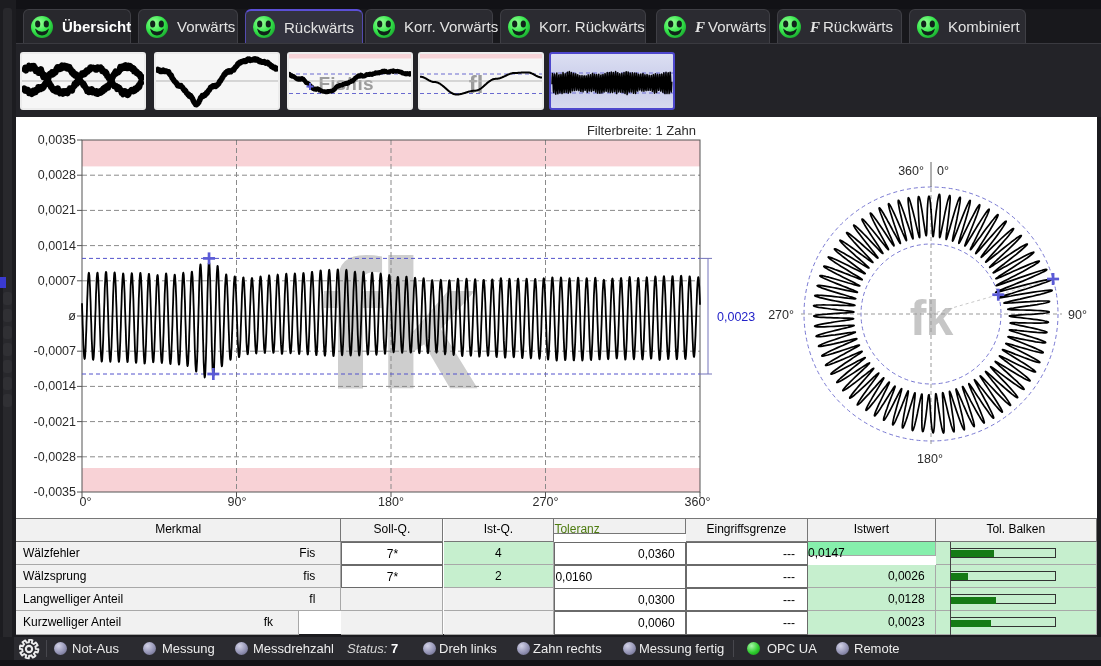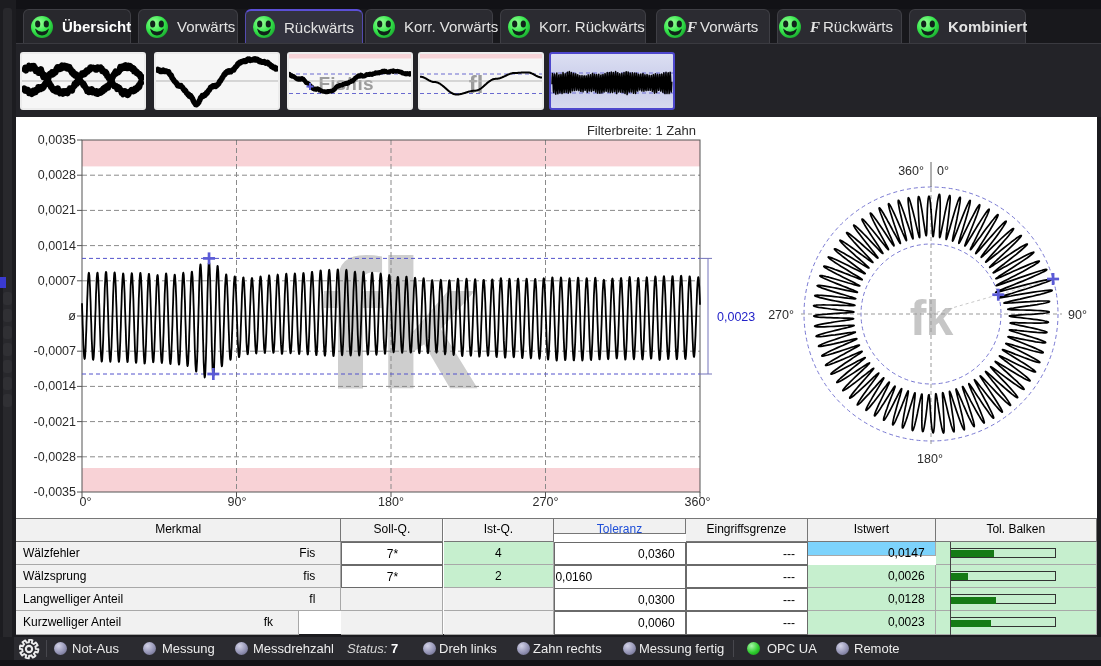--- a/index.html
+++ b/index.html
@@ -95,21 +95,21 @@
 <stop offset="0%" stop-color="#9dff9b"></stop>
           <stop offset="55%" stop-color="#38e84e"></stop>
           <stop offset="100%" stop-color="#17a62c"></stop>
 </radialGradient>
       </defs>
 <circle cx="12" cy="12" r="11" fill="url(#g24)"></circle>
 <ellipse cx="7.7" cy="9.0" rx="2.6" ry="3.6" fill="#10231a"></ellipse>
 <ellipse cx="16.3" cy="9.0" rx="2.6" ry="3.6" fill="#10231a"></ellipse>
 <path d="M 5 13.5 Q 12 20 19 13.5 Q 17.5 20.5 12 20.5 Q 6.5 20.5 5 13.5 Z" fill="#10231a"></path>
 </svg>
-    <span style="margin-left:0;font-size:15px;color:#e3e3e3;font-weight:normal;white-space:nowrap"><span style="font-family:'Liberation Serif',serif;font-style:italic;font-weight:bold">F</span> Vorwärts</span>
+    <span style="margin-left:8px;font-size:15px;color:#e3e3e3;font-weight:normal;white-space:nowrap"><span style="font-family:'Liberation Serif',serif;font-style:italic;font-weight:bold">F</span> Vorwärts</span>
   </div>
 <div style="position:absolute;left:777px;top:9px;width:125px;height:34px;background:#2b2b31;border:1px solid #3f3f45;border-bottom:none;border-radius:6px 6px 0 0;box-sizing:border-box;display:flex;align-items:center;padding-left:0;">
     <svg width="24" height="24" viewBox="0 0 24 24" style="flex:none">
 <defs>
         <radialGradient id="g24" cx="38%" cy="32%" r="75%">
 <stop offset="0%" stop-color="#9dff9b"></stop>
           <stop offset="55%" stop-color="#38e84e"></stop>
           <stop offset="100%" stop-color="#17a62c"></stop>
 </radialGradient>
       </defs>
@@ -127,21 +127,21 @@
 <stop offset="0%" stop-color="#9dff9b"></stop>
           <stop offset="55%" stop-color="#38e84e"></stop>
           <stop offset="100%" stop-color="#17a62c"></stop>
 </radialGradient>
       </defs>
 <circle cx="12" cy="12" r="11" fill="url(#g24)"></circle>
 <ellipse cx="7.7" cy="9.0" rx="2.6" ry="3.6" fill="#10231a"></ellipse>
 <ellipse cx="16.3" cy="9.0" rx="2.6" ry="3.6" fill="#10231a"></ellipse>
 <path d="M 5 13.5 Q 12 20 19 13.5 Q 17.5 20.5 12 20.5 Q 6.5 20.5 5 13.5 Z" fill="#10231a"></path>
 </svg>
-    <span style="margin-left:8px;font-size:15px;color:#e3e3e3;font-weight:bold;white-space:nowrap">Kombiniert</span>
+    <span style="margin-left:8px;font-size:15px;color:#e3e3e3;font-weight:normal;white-space:nowrap">Kombiniert</span>
   </div>
 <div style="position:absolute;left:0;top:43px;width:1101px;height:1px;background:#3a3a40"></div>
 <div style="position:absolute;left:14px;top:44px;width:1087px;height:73px;background:#232328"></div>
 <div style="position:absolute;left:20px;top:52px;width:126px;height:58px;border:2px solid #ececec;border-radius:3px;background:#f6f6f6;box-sizing:border-box"><svg width="122" height="54">
       <line x1="0" y1="27" x2="122" y2="27" stroke="#b5b5b5" stroke-width="1"></line>
       <polyline points="2.0,35.9 2.4,34.4 2.8,36.3 3.2,36.8 3.6,36.9 4.0,35.5 4.4,36.0 4.8,36.9 5.2,36.9 5.6,37.5 5.9,35.8 6.3,37.0 6.7,36.6 7.1,39.2 7.5,38.0 7.9,39.1 8.3,38.0 8.7,38.4 9.1,37.6 9.5,38.5 9.9,40.1 10.3,37.7 10.7,37.8 11.1,39.3 11.5,36.4 11.9,36.3 12.3,38.0 12.7,38.6 13.1,35.9 13.4,38.0 13.8,38.1 14.2,35.6 14.6,36.9 15.0,35.9 15.4,35.4 15.8,36.3 16.2,32.9 16.6,33.3 17.0,34.7 17.4,33.5 17.8,33.4 18.2,34.6 18.6,35.2 19.0,33.1 19.4,33.7 19.8,33.0 20.2,33.3 20.5,33.8 20.9,34.2 21.3,31.8 21.7,33.2 22.1,32.3 22.5,30.5 22.9,29.8 23.3,29.7 23.7,28.7 24.1,30.4 24.5,28.8 24.9,26.5 25.3,26.2 25.7,25.4 26.1,23.2 26.5,24.6 26.9,22.3 27.3,20.7 27.7,19.9 28.0,20.0 28.4,19.9 28.8,20.6 29.2,20.3 29.6,19.3 30.0,18.2 30.4,20.7 30.8,19.1 31.2,18.5 31.6,20.1 32.0,17.5 32.4,17.5 32.8,18.3 33.2,17.9 33.6,18.5 34.0,16.3 34.4,14.7 34.8,16.0 35.2,13.7 35.5,13.0 35.9,13.6 36.3,13.4 36.7,15.4 37.1,13.1 37.5,15.3 37.9,15.0 38.3,13.2 38.7,12.6 39.1,14.8 39.5,12.1 39.9,11.4 40.3,11.5 40.7,12.4 41.1,12.2 41.5,12.7 41.9,13.6 42.3,11.6 42.6,11.6 43.0,13.6 43.4,11.9 43.8,13.5 44.2,12.1 44.6,12.5 45.0,12.4 45.4,14.6 45.8,13.0 46.2,12.9 46.6,13.3 47.0,13.6 47.4,12.9 47.8,13.8 48.2,15.6 48.6,16.5 49.0,15.5 49.4,17.3 49.8,18.8 50.1,18.4 50.5,18.3 50.9,17.5 51.3,20.4 51.7,20.7 52.1,18.9 52.5,19.6 52.9,21.8 53.3,21.1 53.7,20.6 54.1,20.2 54.5,20.3 54.9,21.9 55.3,22.8 55.7,24.0 56.1,24.0 56.5,23.5 56.9,25.5 57.3,24.7 57.6,27.1 58.0,27.9 58.4,26.4 58.8,27.9 59.2,27.6 59.6,28.3 60.0,28.6 60.4,29.2 60.8,29.2 61.2,31.2 61.6,29.7 62.0,31.7 62.4,31.0 62.8,32.7 63.2,32.8 63.6,33.7 64.0,34.8 64.4,34.3 64.7,34.9 65.1,37.2 65.5,36.1 65.9,35.6 66.3,37.7 66.7,38.2 67.1,38.0 67.5,37.5 67.9,35.5 68.3,37.8 68.7,36.7 69.1,37.5 69.5,36.3 69.9,35.1 70.3,38.4 70.7,36.1 71.1,38.1 71.5,37.4 71.9,37.2 72.2,37.1 72.6,38.6 73.0,37.5 73.4,38.4 73.8,39.3 74.2,37.0 74.6,37.0 75.0,38.0 75.4,39.1 75.8,40.0 76.2,37.8 76.6,38.9 77.0,38.2 77.4,37.7 77.8,37.8 78.2,39.0 78.6,36.7 79.0,38.7 79.4,38.3 79.7,37.6 80.1,36.1 80.5,35.4 80.9,37.3 81.3,34.5 81.7,35.3 82.1,34.7 82.5,33.7 82.9,35.8 83.3,33.2 83.7,34.3 84.1,34.5 84.5,33.7 84.9,32.0 85.3,33.7 85.7,31.8 86.1,33.8 86.5,30.9 86.8,32.1 87.2,31.5 87.6,30.6 88.0,29.1 88.4,28.7 88.8,29.3 89.2,28.4 89.6,27.0 90.0,25.3 90.4,22.8 90.8,23.4 91.2,21.2 91.6,20.5 92.0,21.5 92.4,20.7 92.8,18.9 93.2,18.1 93.6,17.5 94.0,18.6 94.3,19.6 94.7,18.0 95.1,18.8 95.5,17.6 95.9,18.0 96.3,18.4 96.7,17.1 97.1,17.4 97.5,16.6 97.9,14.3 98.3,12.8 98.7,14.6 99.1,15.2 99.5,15.1 99.9,12.6 100.3,13.0 100.7,13.1 101.1,13.2 101.5,13.0 101.8,12.0 102.2,12.5 102.6,13.9 103.0,11.3 103.4,13.2 103.8,11.2 104.2,11.3 104.6,12.5 105.0,14.2 105.4,12.1 105.8,14.3 106.2,11.5 106.6,13.9 107.0,12.9 107.4,13.5 107.8,12.5 108.2,11.9 108.6,13.9 108.9,12.6 109.3,14.1 109.7,15.0 110.1,15.2 110.5,14.3 110.9,14.0 111.3,16.2 111.7,14.4 112.1,17.5 112.5,17.1 112.9,15.9 113.3,17.7 113.7,18.0 114.1,17.5 114.5,19.1 114.9,17.7 115.3,18.7 115.7,19.9 116.1,19.2 116.4,19.7 116.8,20.6 117.2,19.8 117.6,20.6 118.0,20.5 118.4,23.0 118.8,22.5 119.2,22.1 119.6,24.1 120.0,22.6" fill="none" stroke="#000" stroke-width="6" stroke-linejoin="round"></polyline>
       <polyline points="2.0,14.6 2.4,15.5 2.8,15.9 3.2,13.5 3.6,14.5 4.0,16.6 4.4,15.5 4.8,14.5 5.2,14.8 5.6,13.4 5.9,14.8 6.3,13.0 6.7,13.2 7.1,11.6 7.5,13.7 7.9,12.5 8.3,14.8 8.7,13.2 9.1,14.5 9.5,14.4 9.9,14.5 10.3,11.9 10.7,12.2 11.1,12.5 11.5,12.9 11.9,11.9 12.3,13.9 12.7,14.4 13.1,13.7 13.4,14.8 13.8,17.2 14.2,15.2 14.6,17.4 15.0,15.5 15.4,17.7 15.8,18.0 16.2,17.2 16.6,19.0 17.0,17.2 17.4,16.1 17.8,16.4 18.2,17.3 18.6,16.0 19.0,15.2 19.4,16.9 19.8,19.9 20.2,18.7 20.5,20.2 20.9,21.9 21.3,23.3 21.7,21.0 22.1,21.1 22.5,20.8 22.9,21.1 23.3,23.5 23.7,21.4 24.1,21.7 24.5,23.7 24.9,24.6 25.3,26.7 25.7,27.2 26.1,27.9 26.5,27.3 26.9,29.2 27.3,28.7 27.7,29.4 28.0,31.0 28.4,31.6 28.8,33.1 29.2,31.7 29.6,33.0 30.0,33.2 30.4,34.8 30.8,35.6 31.2,36.1 31.6,35.1 32.0,36.0 32.4,36.4 32.8,35.4 33.2,37.1 33.6,36.0 34.0,35.2 34.4,37.7 34.8,34.7 35.2,36.4 35.5,35.4 35.9,34.3 36.3,36.1 36.7,36.3 37.1,37.1 37.5,38.7 37.9,39.3 38.3,38.6 38.7,37.7 39.1,38.1 39.5,39.2 39.9,38.8 40.3,37.2 40.7,38.9 41.1,39.8 41.5,37.6 41.9,38.0 42.3,37.0 42.6,39.1 43.0,37.5 43.4,37.2 43.8,37.3 44.2,37.7 44.6,36.9 45.0,39.2 45.4,39.4 45.8,39.1 46.2,36.7 46.6,36.7 47.0,36.9 47.4,36.1 47.8,34.4 48.2,34.9 48.6,36.5 49.0,36.1 49.4,34.2 49.8,34.7 50.1,36.8 50.5,34.6 50.9,33.2 51.3,32.9 51.7,32.2 52.1,32.5 52.5,29.8 52.9,31.5 53.3,29.7 53.7,29.7 54.1,28.2 54.5,28.3 54.9,29.8 55.3,27.9 55.7,26.4 56.1,26.9 56.5,26.5 56.9,26.3 57.3,23.8 57.6,24.6 58.0,21.8 58.4,22.2 58.8,21.4 59.2,20.7 59.6,21.3 60.0,19.4 60.4,20.4 60.8,20.1 61.2,20.7 61.6,19.1 62.0,18.7 62.4,18.4 62.8,20.2 63.2,18.2 63.6,19.3 64.0,18.6 64.4,16.8 64.7,16.4 65.1,17.1 65.5,17.9 65.9,17.4 66.3,16.4 66.7,16.5 67.1,15.6 67.5,16.1 67.9,14.0 68.3,15.1 68.7,13.2 69.1,14.0 69.5,13.9 69.9,14.5 70.3,13.9 70.7,14.4 71.1,14.3 71.5,13.7 71.9,14.0 72.2,14.4 72.6,14.1 73.0,14.7 73.4,14.2 73.8,15.8 74.2,14.8 74.6,14.2 75.0,15.6 75.4,13.2 75.8,13.7 76.2,13.6 76.6,14.4 77.0,14.0 77.4,14.5 77.8,13.8 78.2,13.4 78.6,13.3 79.0,13.9 79.4,14.8 79.7,14.4 80.1,17.2 80.5,15.6 80.9,16.2 81.3,17.3 81.7,17.7 82.1,17.9 82.5,17.3 82.9,18.5 83.3,19.5 83.7,17.9 84.1,20.1 84.5,18.8 84.9,21.8 85.3,21.1 85.7,22.1 86.1,22.3 86.5,24.0 86.8,23.0 87.2,23.3 87.6,23.2 88.0,25.7 88.4,24.1 88.8,24.8 89.2,27.8 89.6,29.5 90.0,27.8 90.4,29.0 90.8,29.1 91.2,30.4 91.6,31.2 92.0,32.2 92.4,31.3 92.8,32.5 93.2,31.5 93.6,32.0 94.0,32.3 94.3,32.1 94.7,32.7 95.1,35.1 95.5,32.8 95.9,34.8 96.3,33.6 96.7,34.9 97.1,34.2 97.5,34.0 97.9,35.7 98.3,35.7 98.7,36.9 99.1,36.2 99.5,38.9 99.9,37.9 100.3,39.0 100.7,39.7 101.1,40.3 101.5,39.1 101.8,37.3 102.2,38.3 102.6,38.4 103.0,38.1 103.4,37.2 103.8,38.4 104.2,39.6 104.6,38.8 105.0,39.2 105.4,41.2 105.8,41.2 106.2,40.7 106.6,40.4 107.0,37.9 107.4,38.6 107.8,37.9 108.2,37.6 108.6,37.0 108.9,37.3 109.3,37.3 109.7,35.8 110.1,36.5 110.5,36.2 110.9,36.2 111.3,37.4 111.7,36.3 112.1,35.2 112.5,35.1 112.9,36.8 113.3,34.2 113.7,34.5 114.1,34.5 114.5,34.4 114.9,35.2 115.3,33.2 115.7,32.7 116.1,33.8 116.4,33.9 116.8,30.9 117.2,33.3 117.6,32.1 118.0,29.8 118.4,28.8 118.8,28.0 119.2,28.9 119.6,27.2 120.0,27.0" fill="none" stroke="#000" stroke-width="6" stroke-linejoin="round"></polyline>
     </svg></div>
 <div style="position:absolute;left:154px;top:52px;width:126px;height:58px;border:2px solid #ececec;border-radius:3px;background:#f6f6f6;box-sizing:border-box"><svg width="122" height="54">
       <line x1="0" y1="27" x2="122" y2="27" stroke="#b5b5b5" stroke-width="1"></line>
@@ -257,33 +257,33 @@
 <text x="908" y="58" text-anchor="end" font-size="12.5" fill="#2b2b2b">360°</text>
 <text x="921" y="58" font-size="12.5" fill="#2b2b2b">0°</text>
 <text x="1052" y="201.5" font-size="12.5" fill="#2b2b2b">90°</text>
 <text x="778" y="201.5" text-anchor="end" font-size="12.5" fill="#2b2b2b">270°</text>
 <text x="914" y="346" text-anchor="middle" font-size="12.5" fill="#2b2b2b">180°</text>
 </svg>
 <div style="position:absolute;left:0;top:401px;width:1081px;height:117px;border-top:1px solid #777;box-sizing:border-box">
       <div style="position:absolute;left:0px;top:0px;width:325.3px;height:22.5px;background:#f1f1f1;border-right:1px solid #a8a8a8;border-bottom:1px solid #a8a8a8;box-sizing:border-box;font-size:12px;border-right:1px solid #777;border-bottom:1px solid #777;text-align:center;line-height:21px;color:#000">Merkmal</div>
       <div style="position:absolute;left:325.3px;top:0px;width:102.19999999999999px;height:22.5px;background:#f1f1f1;border-right:1px solid #a8a8a8;border-bottom:1px solid #a8a8a8;box-sizing:border-box;font-size:12px;border-right:1px solid #777;border-bottom:1px solid #777;text-align:center;line-height:21px;color:#000">Soll-Q.</div>
       <div style="position:absolute;left:427.5px;top:0px;width:110.89999999999998px;height:22.5px;background:#f1f1f1;border-right:1px solid #a8a8a8;border-bottom:1px solid #a8a8a8;box-sizing:border-box;font-size:12px;border-right:1px solid #777;border-bottom:1px solid #777;text-align:center;line-height:21px;color:#000">Ist-Q.</div>
-      <div style="position:absolute;left:538.4px;top:0px;width:131.30000000000007px;height:15px;background:#f1f1f1;border-right:1px solid #a8a8a8;border-bottom:1px solid #a8a8a8;box-sizing:border-box;font-size:12px;border-right:1px solid #777;border-bottom:1px solid #777;text-align:center;line-height:21px;color:#1d4ed8">Toleranz</div>
+      <div style="position:absolute;left:538.4px;top:0px;width:131.30000000000007px;height:15px;background:#f1f1f1;border-right:1px solid #a8a8a8;border-bottom:1px solid #a8a8a8;box-sizing:border-box;font-size:12px;border-right:1px solid #777;border-bottom:1px solid #777;text-align:left;line-height:21px;color:#4d7c0f">Toleranz</div>
       <div style="position:absolute;left:669.7px;top:0px;width:122.39999999999998px;height:22.5px;background:#f1f1f1;border-right:1px solid #a8a8a8;border-bottom:1px solid #a8a8a8;box-sizing:border-box;font-size:12px;border-right:1px solid #777;border-bottom:1px solid #777;text-align:center;line-height:21px;color:#000">Eingriffsgrenze</div>
       <div style="position:absolute;left:792.1px;top:0px;width:127.5px;height:22.5px;background:#f1f1f1;border-right:1px solid #a8a8a8;border-bottom:1px solid #a8a8a8;box-sizing:border-box;font-size:12px;border-right:1px solid #777;border-bottom:1px solid #777;text-align:center;line-height:21px;color:#000">Istwert</div>
       <div style="position:absolute;left:919.6px;top:0px;width:161.39999999999998px;height:22.5px;background:#f1f1f1;border-right:1px solid #a8a8a8;border-bottom:1px solid #a8a8a8;box-sizing:border-box;font-size:12px;border-right:1px solid #777;border-bottom:1px solid #777;text-align:center;line-height:21px;color:#000">Tol. Balken</div>
       <div style="position:absolute;left:0px;top:22.5px;width:325.3px;height:23.299999999999997px;background:#f1f1f1;border-right:1px solid #a8a8a8;border-bottom:1px solid #a8a8a8;box-sizing:border-box;font-size:12px;color:#000;line-height:22px">
         <span style="position:absolute;left:7px">Wälzfehler</span>
         <span style="position:absolute;right:25px">Fis</span>
       </div>
       <div style="position:absolute;left:325.3px;top:22.5px;width:102.19999999999999px;height:23.299999999999997px;background:#ffffff;border:1px solid #6a6a6a;box-sizing:border-box;font-size:12px;text-align:center;line-height:22px;color:#000">7*</div>
       <div style="position:absolute;left:427.5px;top:22.5px;width:110.89999999999998px;height:23.299999999999997px;background:#c6efce;border-right:1px solid #a8a8a8;border-bottom:1px solid #a8a8a8;box-sizing:border-box;font-size:12px;text-align:center;line-height:22px;color:#000">4</div>
       <div style="position:absolute;left:538.4px;top:22.5px;width:131.30000000000007px;height:23.299999999999997px;background:#ffffff;border:1px solid #6a6a6a;box-sizing:border-box;font-size:12px;text-align:right;line-height:22px;color:#000"><span style="margin-right:10px">0,0360</span></div>
       <div style="position:absolute;left:669.7px;top:22.5px;width:122.39999999999998px;height:23.299999999999997px;background:#ffffff;border:1px solid #6a6a6a;box-sizing:border-box;font-size:12px;text-align:right;line-height:22px;color:#000"><span style="margin-right:12px">---</span></div>
-      <div style="position:absolute;left:792.1px;top:22.5px;width:127.5px;height:14px;background:#7dd3fc;border-right:1px solid #a8a8a8;border-bottom:1px solid #a8a8a8;box-sizing:border-box;font-size:12px;text-align:right;line-height:22px;color:#000"><span style="margin-right:10px">0,0147</span></div>
+      <div style="position:absolute;left:792.1px;top:22.5px;width:127.5px;height:14px;background:#86efac;border-right:1px solid #a8a8a8;border-bottom:1px solid #a8a8a8;box-sizing:border-box;font-size:12px;line-height:22px;color:#000"><span style="margin-right:10px">0,0147</span></div>
       <div style="position:absolute;left:919.6px;top:22.5px;width:161.39999999999998px;height:23.299999999999997px;background:#c6efce;border-right:1px solid #a8a8a8;border-bottom:1px solid #a8a8a8;box-sizing:border-box;font-size:12px;">
         <div style="position:absolute;left:14.5px;top:6px;width:106px;height:10px;border:1px solid #333;box-sizing:border-box"></div>
         <div style="position:absolute;left:15px;top:8.5px;width:43.3px;height:7px;background:#157a15"></div>
       </div>
       <div style="position:absolute;left:0px;top:45.8px;width:325.3px;height:23.299999999999997px;background:#f1f1f1;border-right:1px solid #a8a8a8;border-bottom:1px solid #a8a8a8;box-sizing:border-box;font-size:12px;color:#000;line-height:22px">
         <span style="position:absolute;left:7px">Wälzsprung</span>
         <span style="position:absolute;right:25px">fis</span>
       </div>
       <div style="position:absolute;left:325.3px;top:45.8px;width:102.19999999999999px;height:23.299999999999997px;background:#ffffff;border:1px solid #6a6a6a;box-sizing:border-box;font-size:12px;text-align:center;line-height:22px;color:#000">7*</div>
       <div style="position:absolute;left:427.5px;top:45.8px;width:110.89999999999998px;height:23.299999999999997px;background:#c6efce;border-right:1px solid #a8a8a8;border-bottom:1px solid #a8a8a8;box-sizing:border-box;font-size:12px;text-align:center;line-height:22px;color:#000">2</div>

